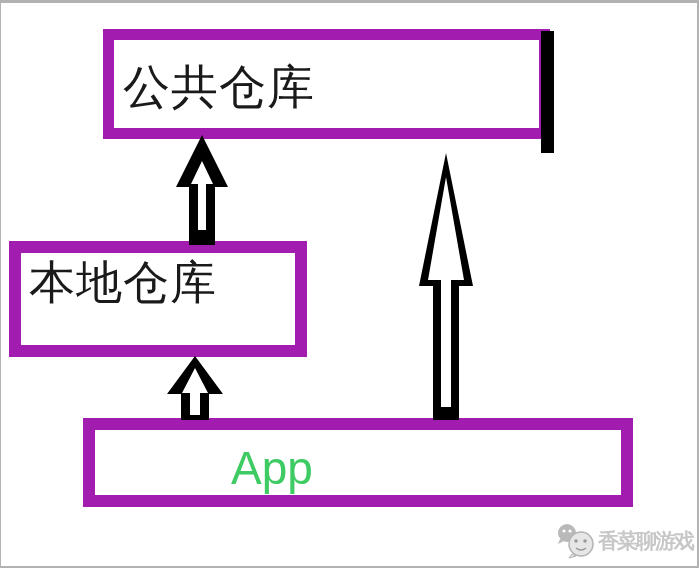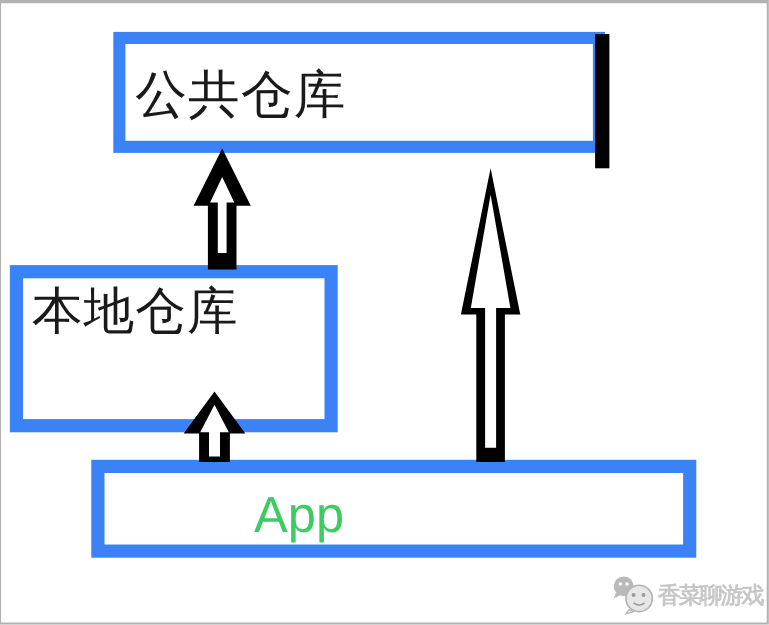--- a/index.html
+++ b/index.html
@@ -12,33 +12,33 @@
     border-right:2px solid #b2b2b2;
     border-bottom:2px solid #b2b2b2;
     border-left:1px solid #b2b2b2;
     overflow:hidden;
     font-family:"DejaVu Sans", sans-serif;
   }
   .box {
     position:absolute;
     box-sizing:border-box;
     background:#ffffff;
-    border:11px solid #3b82f6;
+    border:11px solid #a21caf;
     color:#1a1a1a;
     line-height:1;
   }
   .box-public {
     left:102px; top:26px; width:447px; height:110px;
     border-width:11px;
     font-size:47px;
     padding:23px 0 0 9px;
     letter-spacing:1px;
   }
   .box-local {
-    left:8px; top:238px; width:298px; height:152px;
+    left:8px; top:238px; width:298px; height:116px;
     border-width:12px;
     font-size:46px;
     padding:6px 0 0 8px;
     letter-spacing:1px;
   }
   .box-app {
     left:82px; top:415px; width:550px; height:89px;
     border-width:12px;
     font-family:"Liberation Sans", sans-serif;
     font-size:46px;

